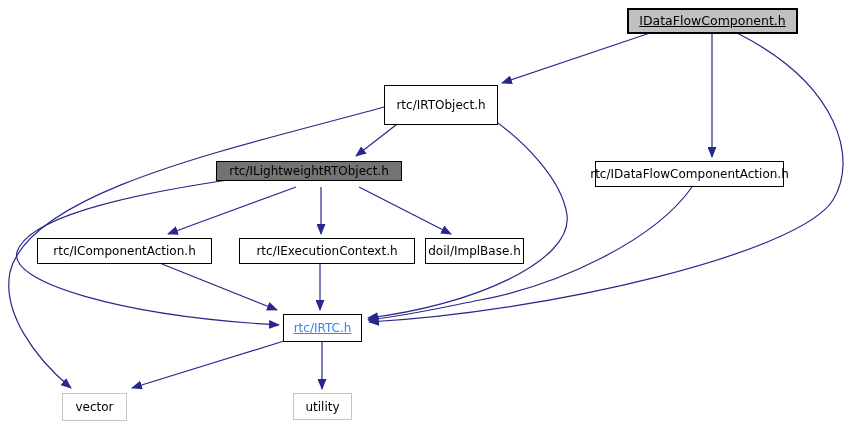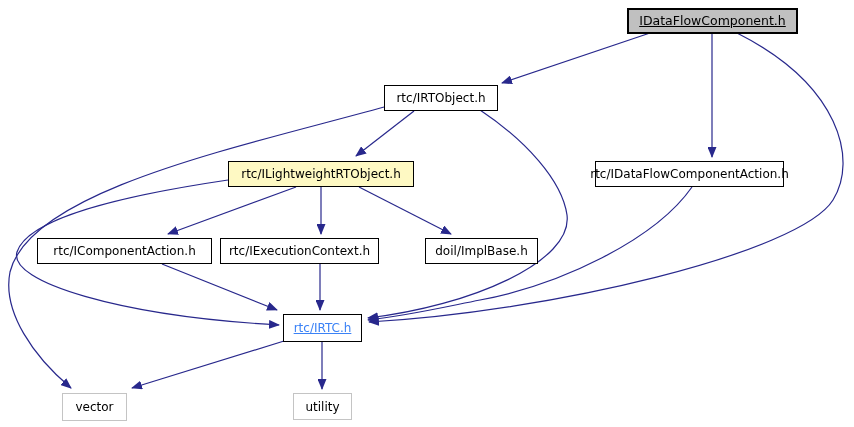--- a/index.html
+++ b/index.html
@@ -72,23 +72,23 @@
         <path class="edge" d="M228,180 C120,196 28,218 17,252 C8,282 120,316 279,325" stroke="#28288c" marker-end="url(#arrowhead)"></path>
         <path class="edge" d="M162,264 L277,310" stroke="#28288c" marker-end="url(#arrowhead)"></path>
         <path class="edge" d="M320,264 L320,310" stroke="#28288c" marker-end="url(#arrowhead)"></path>
         <path class="edge" d="M692,187 C655,240 560,285 480,300 C440,308 405,316 368,320" stroke="#28288c" marker-end="url(#arrowhead)"></path>
         <path class="edge" d="M284,341 L132,388" stroke="#28288c" marker-end="url(#arrowhead)"></path>
         <path class="edge" d="M322,342 L322,389" stroke="#28288c" marker-end="url(#arrowhead)"></path>
       </g>
   </svg>
   <div id="node-layer">
       <div class="node current" style="left: 627px; top: 8px; width: 171px; height: 26px; color: rgb(0, 0, 0); background: rgb(192, 192, 192); border-color: rgb(0, 0, 0);">IDataFlowComponent.h</div>
-      <div class="node internal" style="left: 384px; top: 85px; width: 114px; height: 26px; color: rgb(0, 0, 0); background: rgb(255, 255, 255); border-color: rgb(0, 0, 0);">rtc/IRTObject.h</div>
+      <div class="node internal" style="left: 384px; top: 85px; width: 114px; height: 40px; color: rgb(0, 0, 0); background: rgb(255, 255, 255); border-color: rgb(0, 0, 0);">rtc/IRTObject.h</div>
       <div class="node internal" style="left: 595px; top: 161px; width: 189px; height: 26px; color: rgb(0, 0, 0); background: rgb(255, 255, 255); border-color: rgb(0, 0, 0);">rtc/IDataFlowComponentAction.h</div>
-      <div class="node internal" style="left: 228px; top: 161px; width: 186px; height: 26px; color: rgb(0, 0, 0); background: #fef9c3; border-color: rgb(0, 0, 0);">rtc/ILightweightRTObject.h</div>
+      <div class="node internal" style="left: 216px; top: 161px; width: 186px; height: 20px; color: rgb(0, 0, 0); background: #737373; border-color: rgb(0, 0, 0);">rtc/ILightweightRTObject.h</div>
       <div class="node internal" style="left: 37px; top: 238px; width: 175px; height: 26px; color: rgb(0, 0, 0); background: rgb(255, 255, 255); border-color: rgb(0, 0, 0);">rtc/IComponentAction.h</div>
-      <div class="node internal" style="left: 220px; top: 238px; width: 159px; height: 26px; color: rgb(0, 0, 0); background: rgb(255, 255, 255); border-color: rgb(0, 0, 0);">rtc/IExecutionContext.h</div>
-      <div class="node internal" style="left: 425px; top: 238px; width: 113px; height: 26px; color: rgb(0, 0, 0); background: rgb(255, 255, 255); border-color: rgb(0, 0, 0);">doil/ImplBase.h</div>
+      <div class="node internal" style="left: 239px; top: 238px; width: 176px; height: 26px; color: rgb(0, 0, 0); background: rgb(255, 255, 255); border-color: rgb(0, 0, 0);">rtc/IExecutionContext.h</div>
+      <div class="node internal" style="left: 425px; top: 238px; width: 99px; height: 26px; color: rgb(0, 0, 0); background: rgb(255, 255, 255); border-color: rgb(0, 0, 0);">doil/ImplBase.h</div>
       <div class="node internal" style="left: 283px; top: 314px; width: 79px; height: 28px; color: #3b82f6; background: rgb(255, 255, 255); border-color: rgb(0, 0, 0); text-decoration: underline;">rtc/IRTC.h</div>
       <div class="node external" style="left: 62px; top: 393px; width: 65px; height: 28px; color: rgb(0, 0, 0); background: rgb(255, 255, 255); border-color: rgb(196, 196, 196);">vector</div>
       <div class="node external" style="left: 293px; top: 393px; width: 59px; height: 27px; color: rgb(0, 0, 0); background: rgb(255, 255, 255); border-color: rgb(196, 196, 196);">utility</div>
     </div>
 </div>
 
 </body></html>

